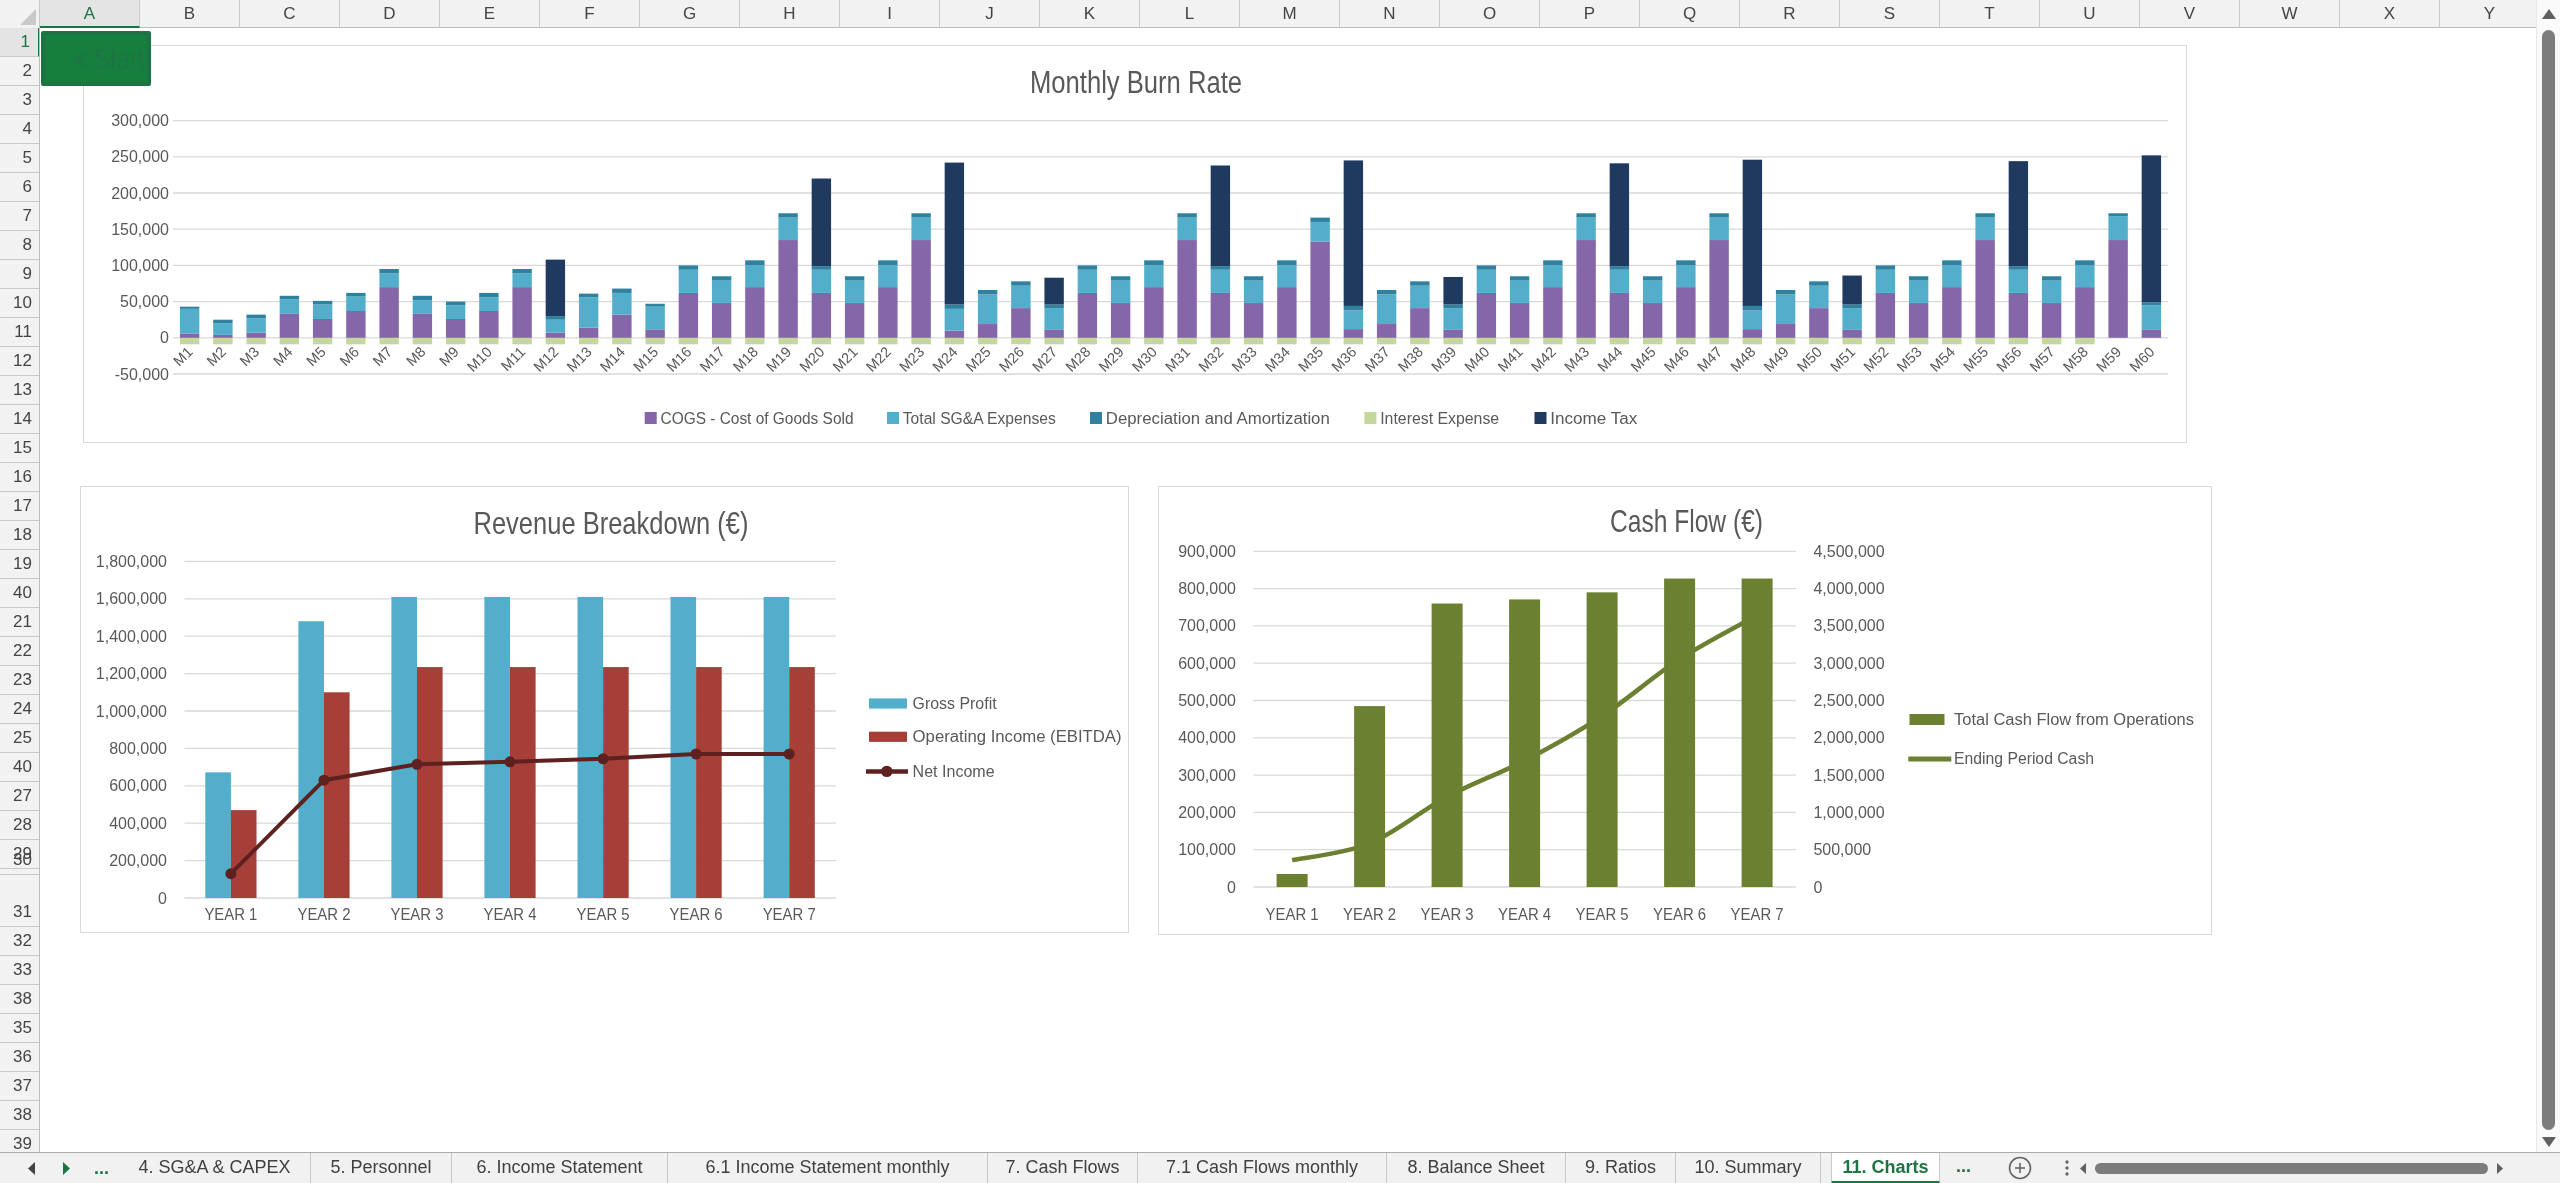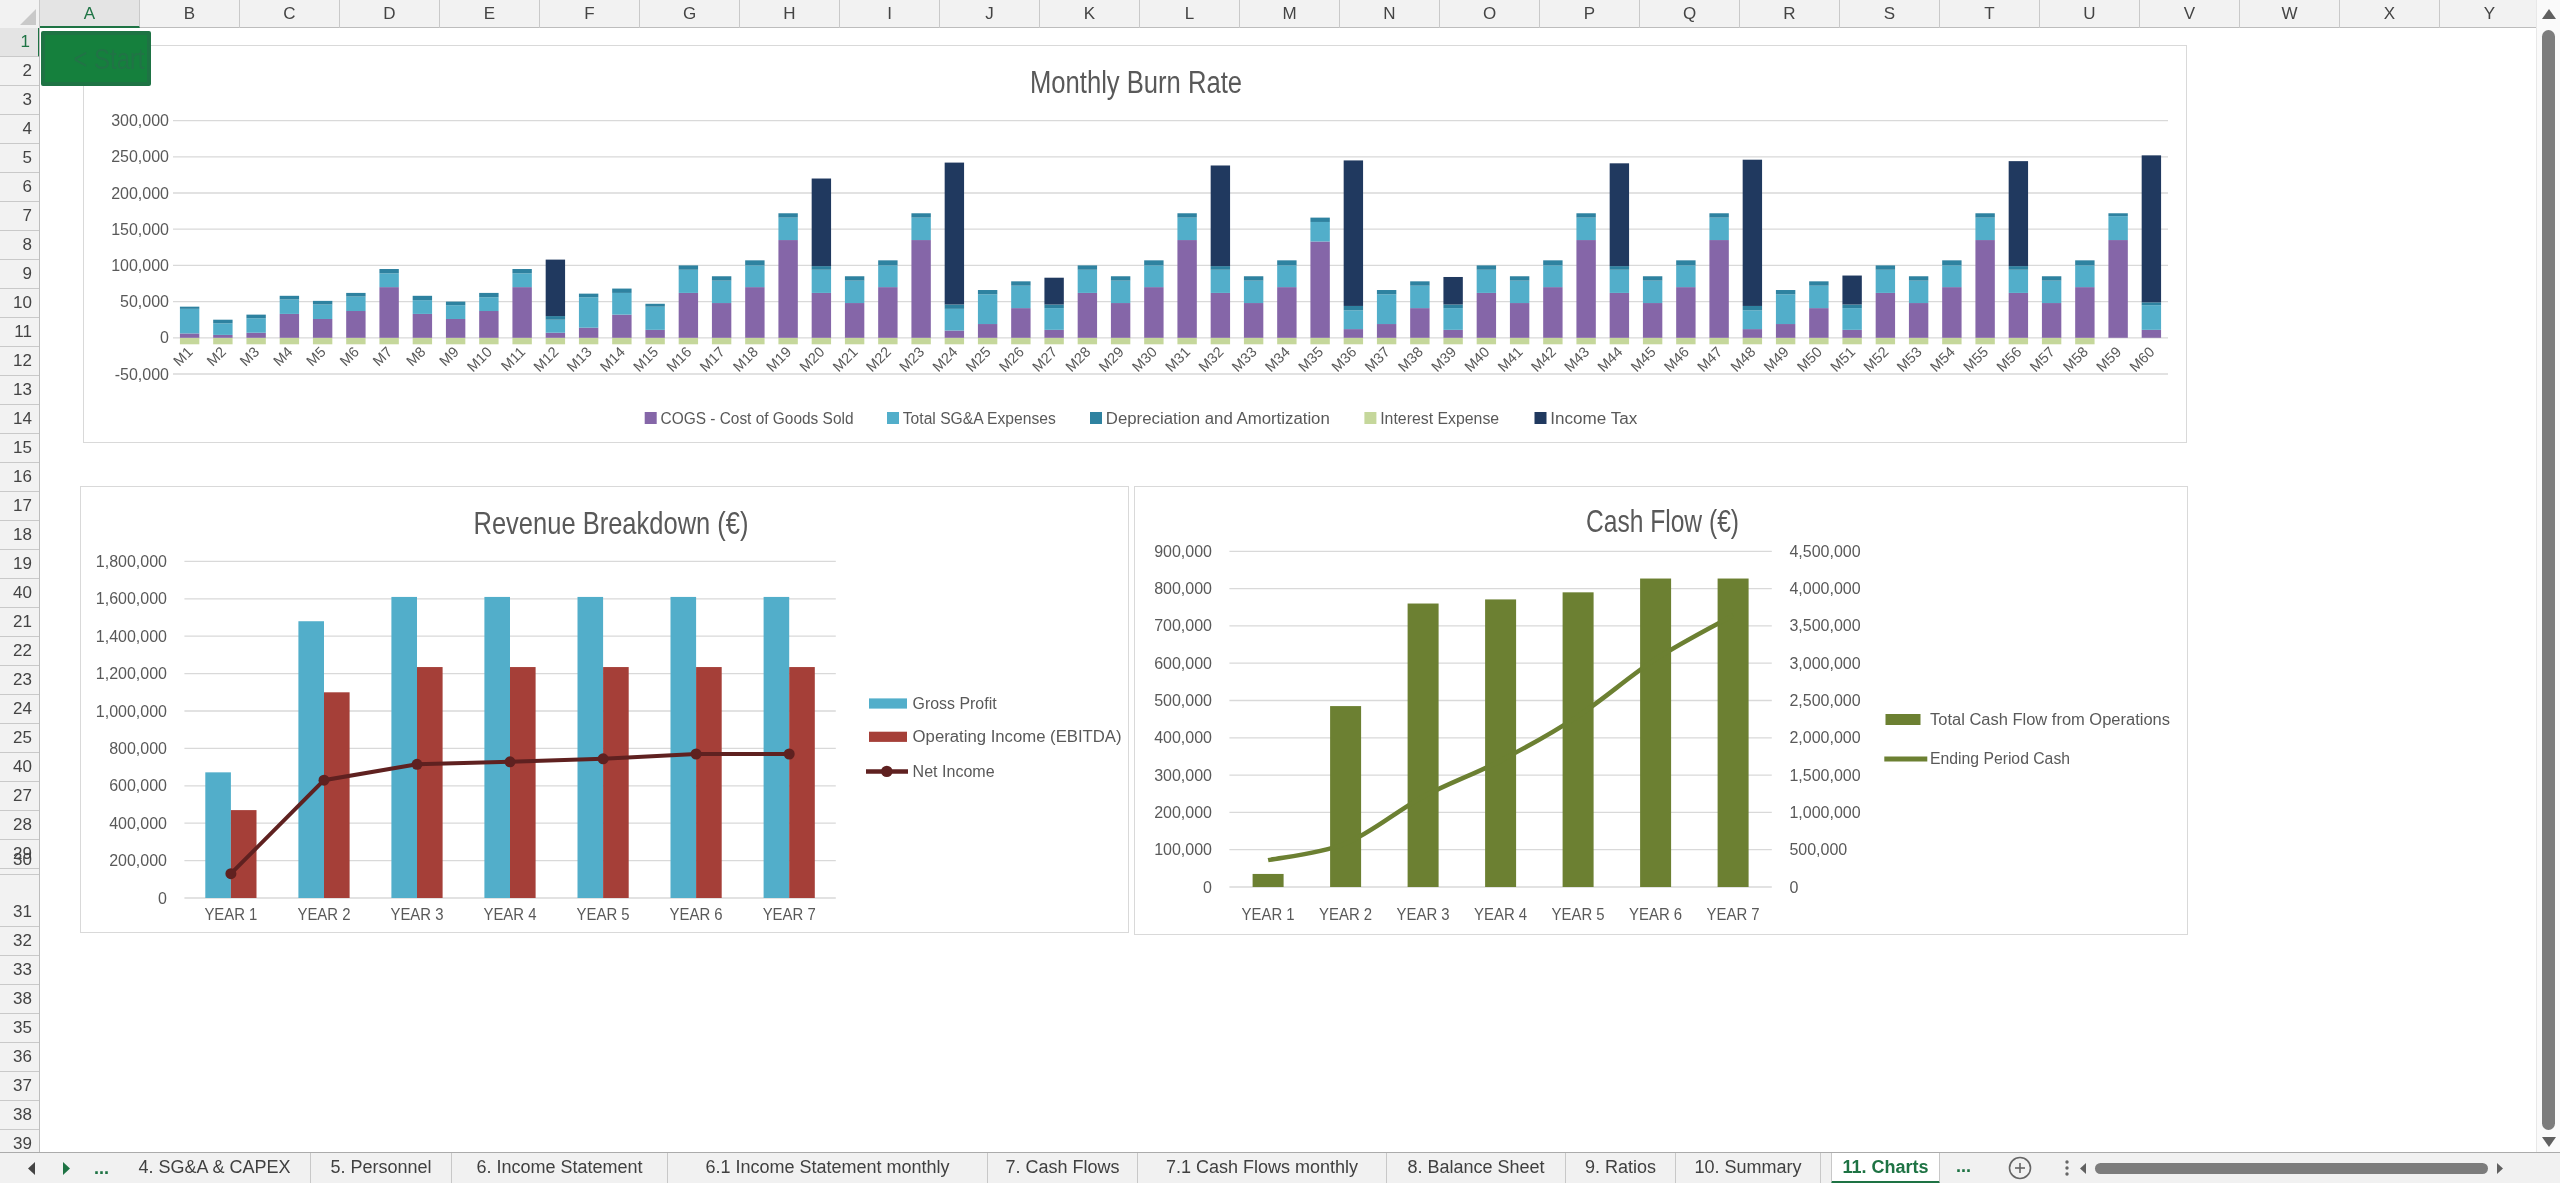--- a/index.html
+++ b/index.html
@@ -499,21 +499,21 @@
 <circle cx="708.2" cy="267.01" r="5.5" fill="#5F2120"></circle>
 <rect x="788" y="211.4" width="38" height="10.2" fill="#52AECA"></rect>
 <text x="831.6" y="222" font-size="16" fill="#595959" textLength="84" lengthAdjust="spacingAndGlyphs" font-family="Liberation Sans, sans-serif">Gross Profit</text>
 <rect x="788" y="244.7" width="38" height="10.2" fill="#A53F38"></rect>
 <text x="831.6" y="255.3" font-size="16" fill="#595959" textLength="209" lengthAdjust="spacingAndGlyphs" font-family="Liberation Sans, sans-serif">Operating Income (EBITDA)</text>
 <line x1="785" y1="284.4" x2="827" y2="284.4" stroke="#5F2120" stroke-width="4.5"></line>
 <circle cx="805.8" cy="284.4" r="5.7" fill="#5F2120"></circle>
 <text x="831.6" y="289.9" font-size="16" fill="#595959" textLength="82" lengthAdjust="spacingAndGlyphs" font-family="Liberation Sans, sans-serif">Net Income</text>
 </svg>
   </div>
-<div class="chartbox" style="left:1134px;top:486px;width:1054px;height:449px">
+<div class="chartbox" style="left:1158px;top:486px;width:1054px;height:449px">
 <svg width="1054" height="449" viewBox="0 0 1054 449">
 <text x="527.5" y="45" font-size="32" fill="#595959" text-anchor="middle" textLength="153" lengthAdjust="spacingAndGlyphs" font-family="Liberation Sans, sans-serif">Cash Flow (€)</text>
 <line x1="94.4" y1="400" x2="636.8" y2="400" stroke="#D9D9D9" stroke-width="1.3"></line>
 <text x="77" y="405.5" font-size="16" fill="#595959" text-anchor="end" font-family="Liberation Sans, sans-serif">0</text>
 <text x="654.4" y="405.5" font-size="16" fill="#595959" font-family="Liberation Sans, sans-serif">0</text>
 <line x1="94.4" y1="362.7" x2="636.8" y2="362.7" stroke="#D9D9D9" stroke-width="1.3"></line>
 <text x="77" y="368.2" font-size="16" fill="#595959" text-anchor="end" font-family="Liberation Sans, sans-serif">100,000</text>
 <text x="654.4" y="368.2" font-size="16" fill="#595959" font-family="Liberation Sans, sans-serif">500,000</text>
 <line x1="94.4" y1="325.4" x2="636.8" y2="325.4" stroke="#D9D9D9" stroke-width="1.3"></line>
 <text x="77" y="330.9" font-size="16" fill="#595959" text-anchor="end" font-family="Liberation Sans, sans-serif">200,000</text>

